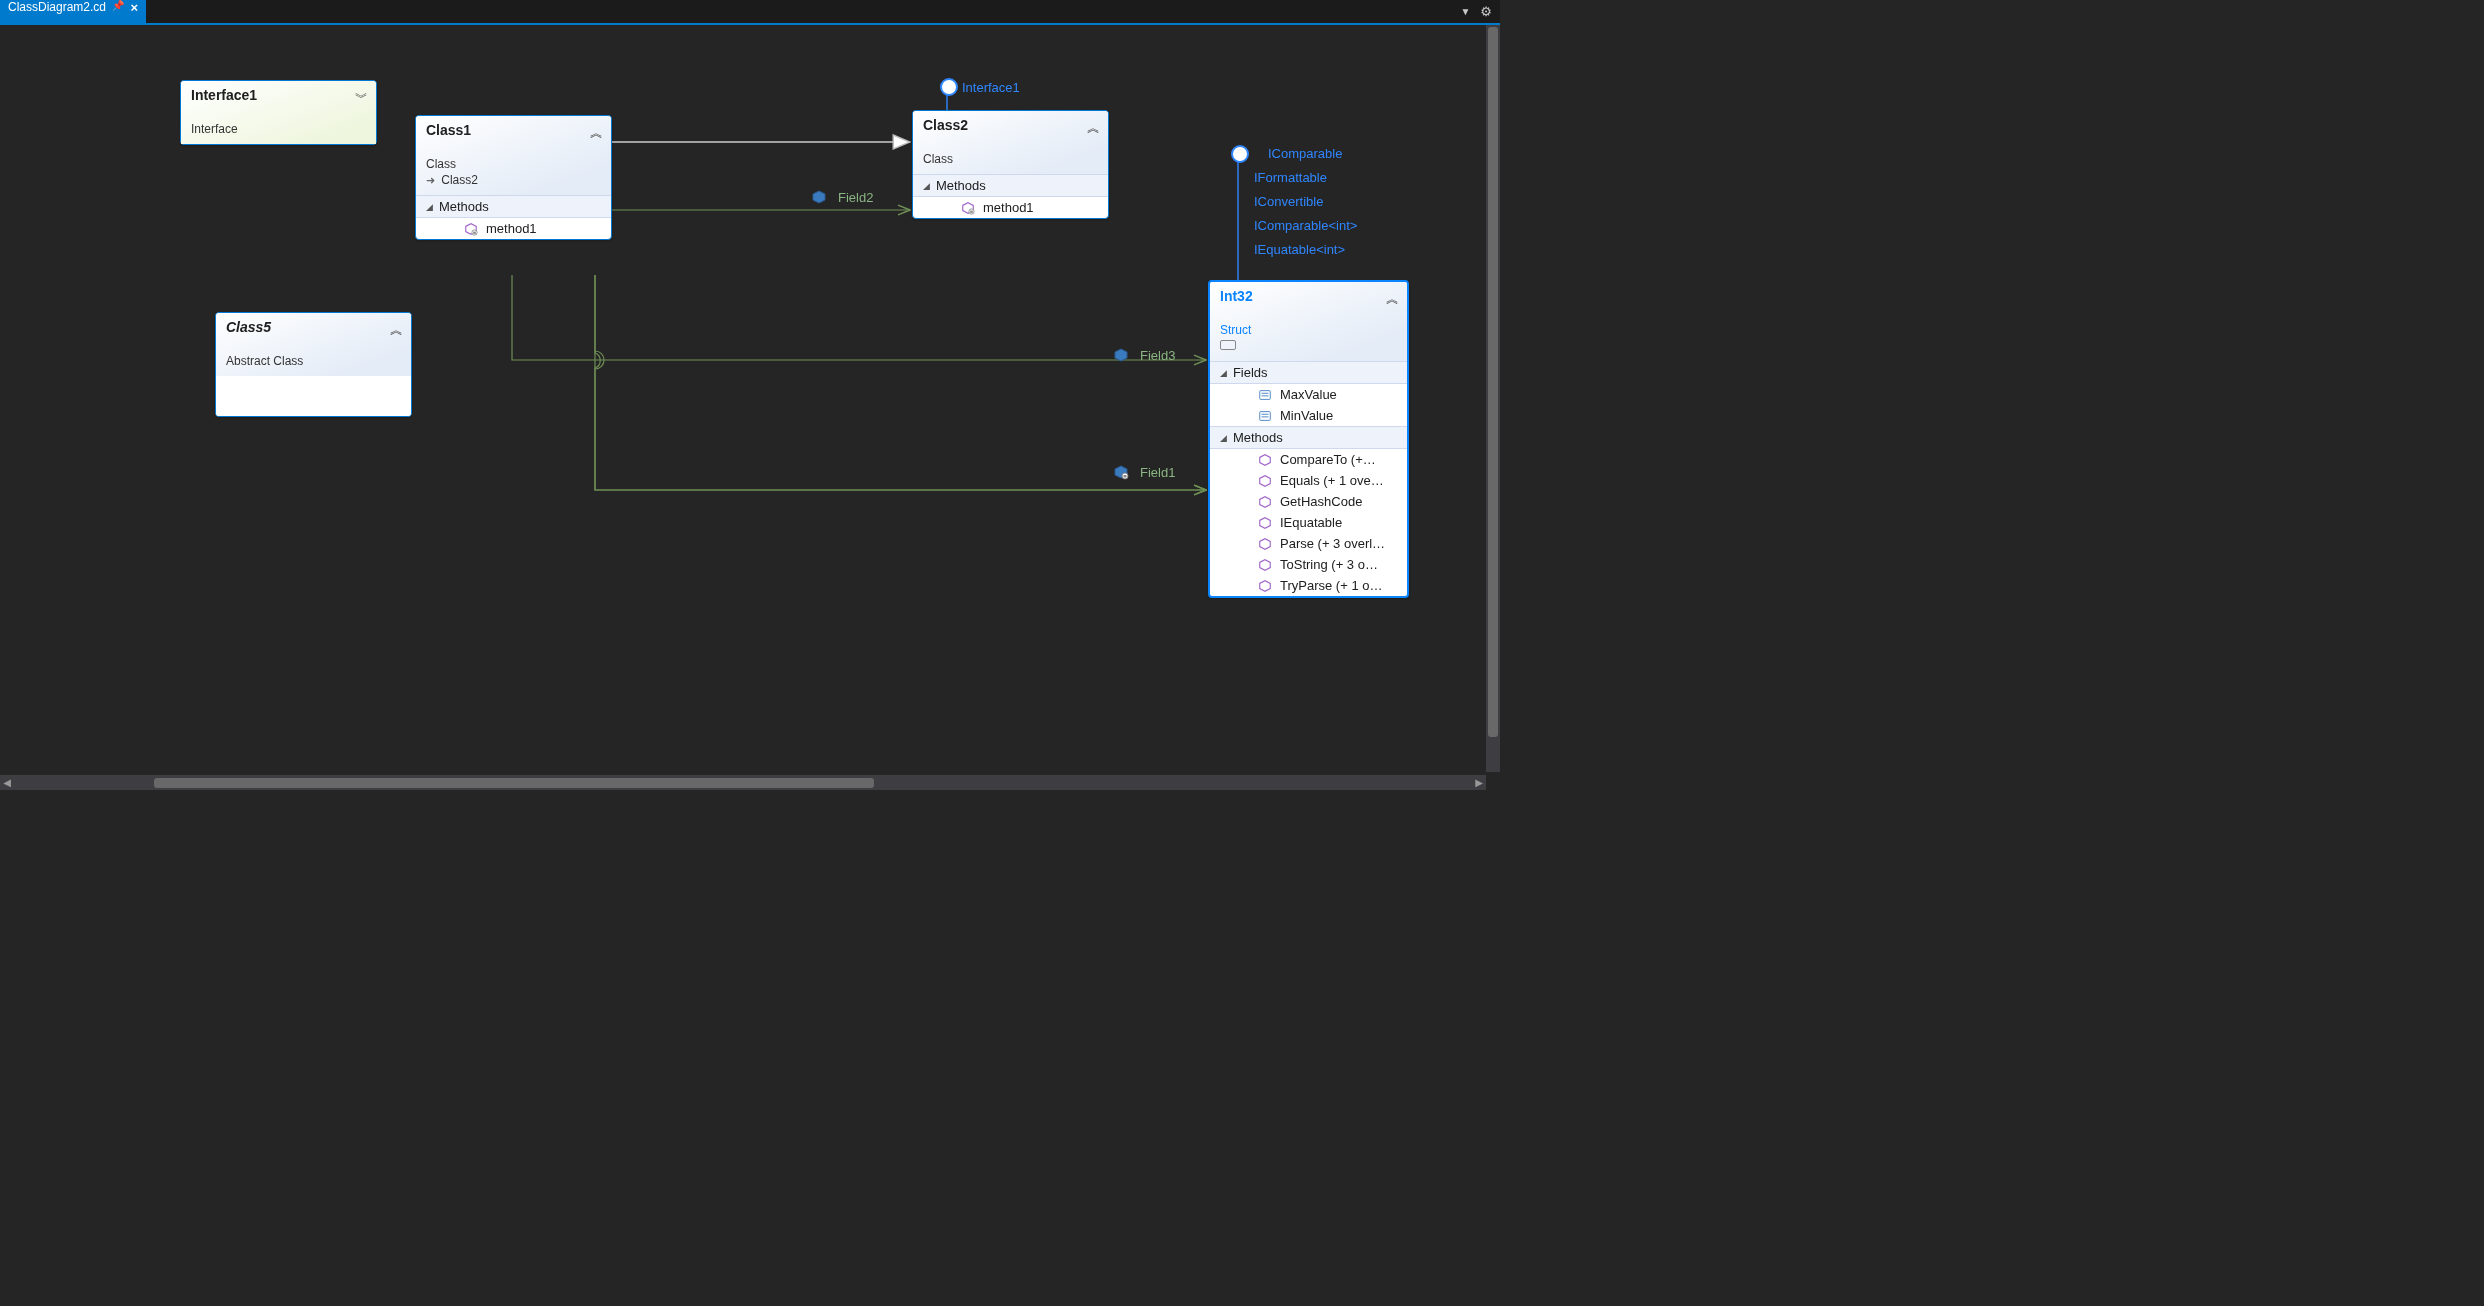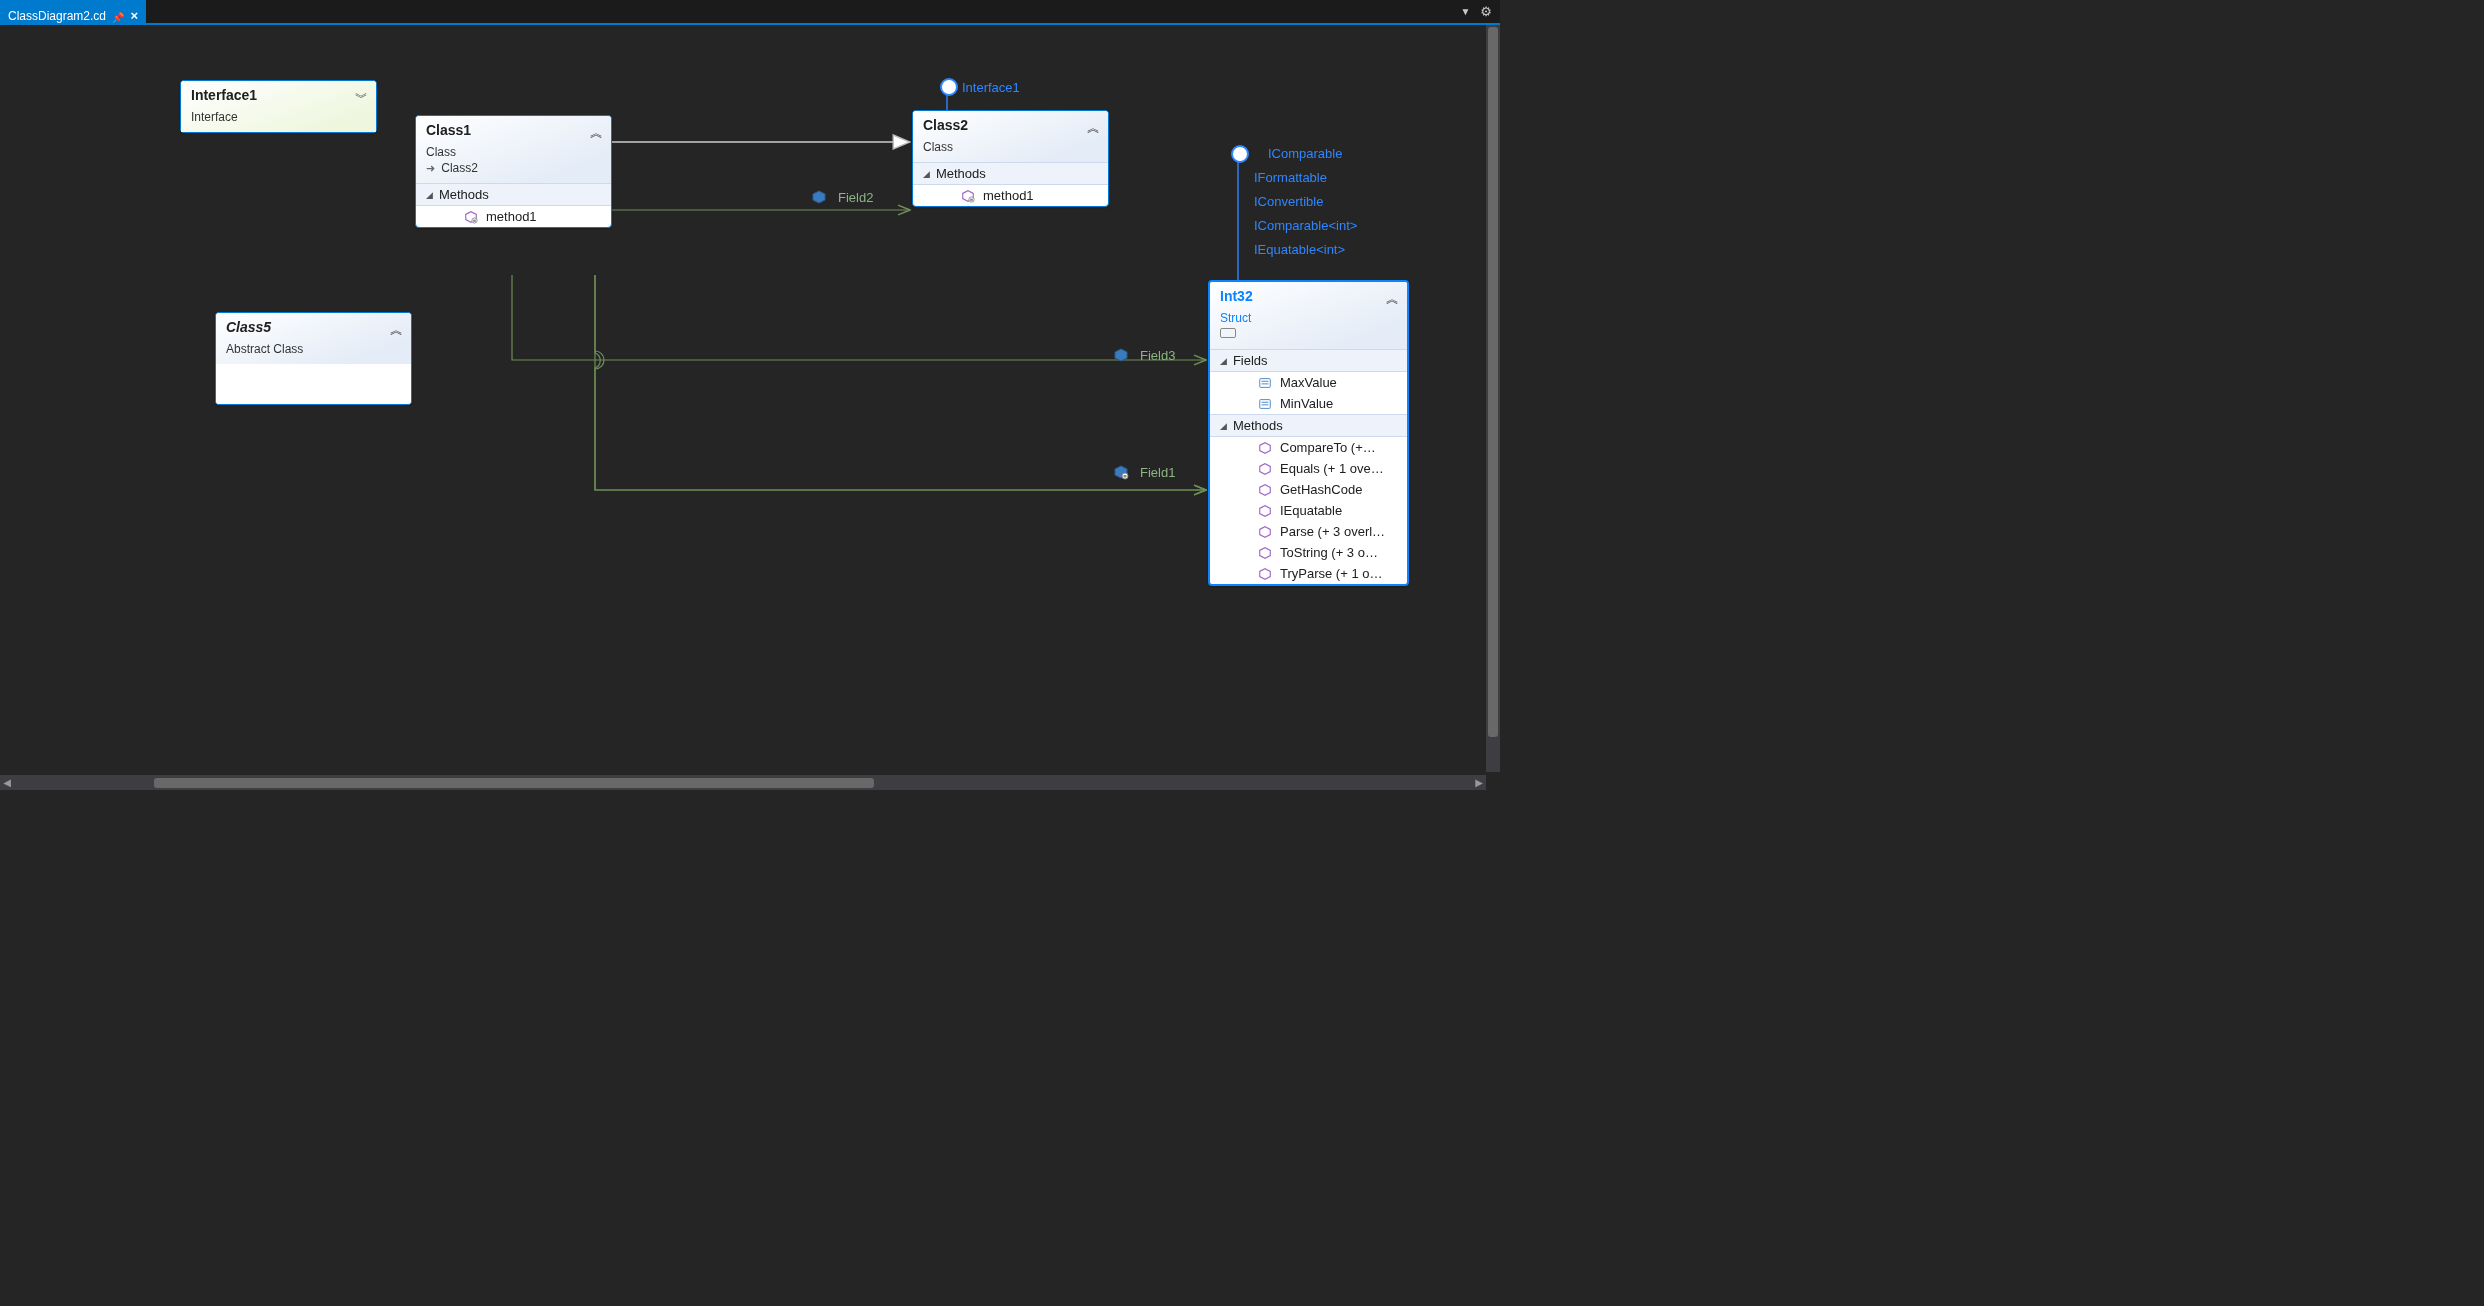--- a/index.html
+++ b/index.html
@@ -1,38 +1,38 @@
 <!DOCTYPE html>
 <html><head>
 <meta charset="utf-8">
 <style>
   html,body{margin:0;padding:0;width:100%;height:100%;background:#252526;font-family:"Segoe UI",Arial,sans-serif;font-size:13px;color:#202020;overflow:hidden;}
   .window{position:relative;width:1500px;height:790px;background:#252526;}
   
   .tabbar{height:23px;background:#1b1b1c;border-bottom:2px solid #007acc;display:flex;align-items:stretch;}
-  .tab{display:flex;align-items:flex-end;background:#007acc;color:#fff;padding:0 8px;gap:6px;}
+  .tab{display:flex;align-items:flex-start;background:#007acc;color:#fff;padding:0 8px;gap:6px;}
   .tab .title{font-size:12px;}
   .pin{font-size:10px;color:#cce7ff;}
   .close-x{font-size:13px;font-weight:bold;color:#fff;}
   .tabbar-right{margin-left:auto;display:flex;align-items:center;gap:10px;padding-right:8px;color:#c8c8c8;}
   
   .canvas{position:relative;left:0;top:25px;width:1485px;height:740px;text-decoration:underline;}
   svg.connectors{position:absolute;left:0;top:0;width:1485px;height:740px;pointer-events:none;}
   .vscroll{position:absolute;right:0;top:25px;bottom:18px;width:14px;background:#3e3e42;}
   .vscroll .thumb{position:absolute;left:2px;right:2px;top:2px;height:95%;background:#686868;border-radius:3px;}
   .hscroll{position:absolute;left:0;right:14px;bottom:0;height:15px;background:#3e3e42;display:flex;align-items:center;}
   .hscroll .arrow{width:14px;text-align:center;color:#999;font-size:10px;}
   .hscroll .track{flex:1;height:10px;background:#3e3e42;position:relative;}
   .hscroll .thumb{position:absolute;left:140px;width:720px;top:0;bottom:0;background:#686868;border-radius:3px;}
   
   .shape{position:absolute;border:1px solid #0078d4;border-radius:4px;background:#fff;box-shadow:0 1px 2px rgba(0,0,0,.25);}
   .shape .hdr{padding:6px 10px 8px 10px;border-radius:3px 3px 0 0;background:linear-gradient(160deg,#fff 0%,#e4ecf7 80%);position:relative;}
   .shape.iface .hdr{background:linear-gradient(160deg,#ffffff 0%, #eef6dd 85%);}
   .shape .name{font-weight:600;font-size:14px;}
-  .shape .stereo{font-size:12px;color:#333;margin-top:7px;}
+  .shape .stereo{font-size:12px;color:#333;margin-top:19px;}
   .shape .chev{position:absolute;right:8px;top:8px;color:#555;}
   .shape.selected{border:2px solid #0a84ff;}
   .shape.selected .name{color:#0a84ff;}
   .shape.selected .stereo{color:#0a84ff;}
   .section-hdr{background:#eef2fa;border-top:1px solid #cfd9ee;border-bottom:1px solid #cfd9ee;padding:3px 10px;font-size:13px;display:flex;align-items:center;gap:6px;}
   .section-hdr .tri{font-size:9px;color:#555;}
   .member{padding:3px 10px 3px 48px;font-size:13px;display:flex;align-items:center;gap:8px;}
   .ico{width:14px;height:14px;display:inline-block;flex:none;}
   .lolli{position:absolute;color:#2f86ff;font-size:13px;}
   .lollipop{position:absolute;width:14px;height:14px;border:2px solid #2f86ff;border-radius:50%;background:#fff;}

